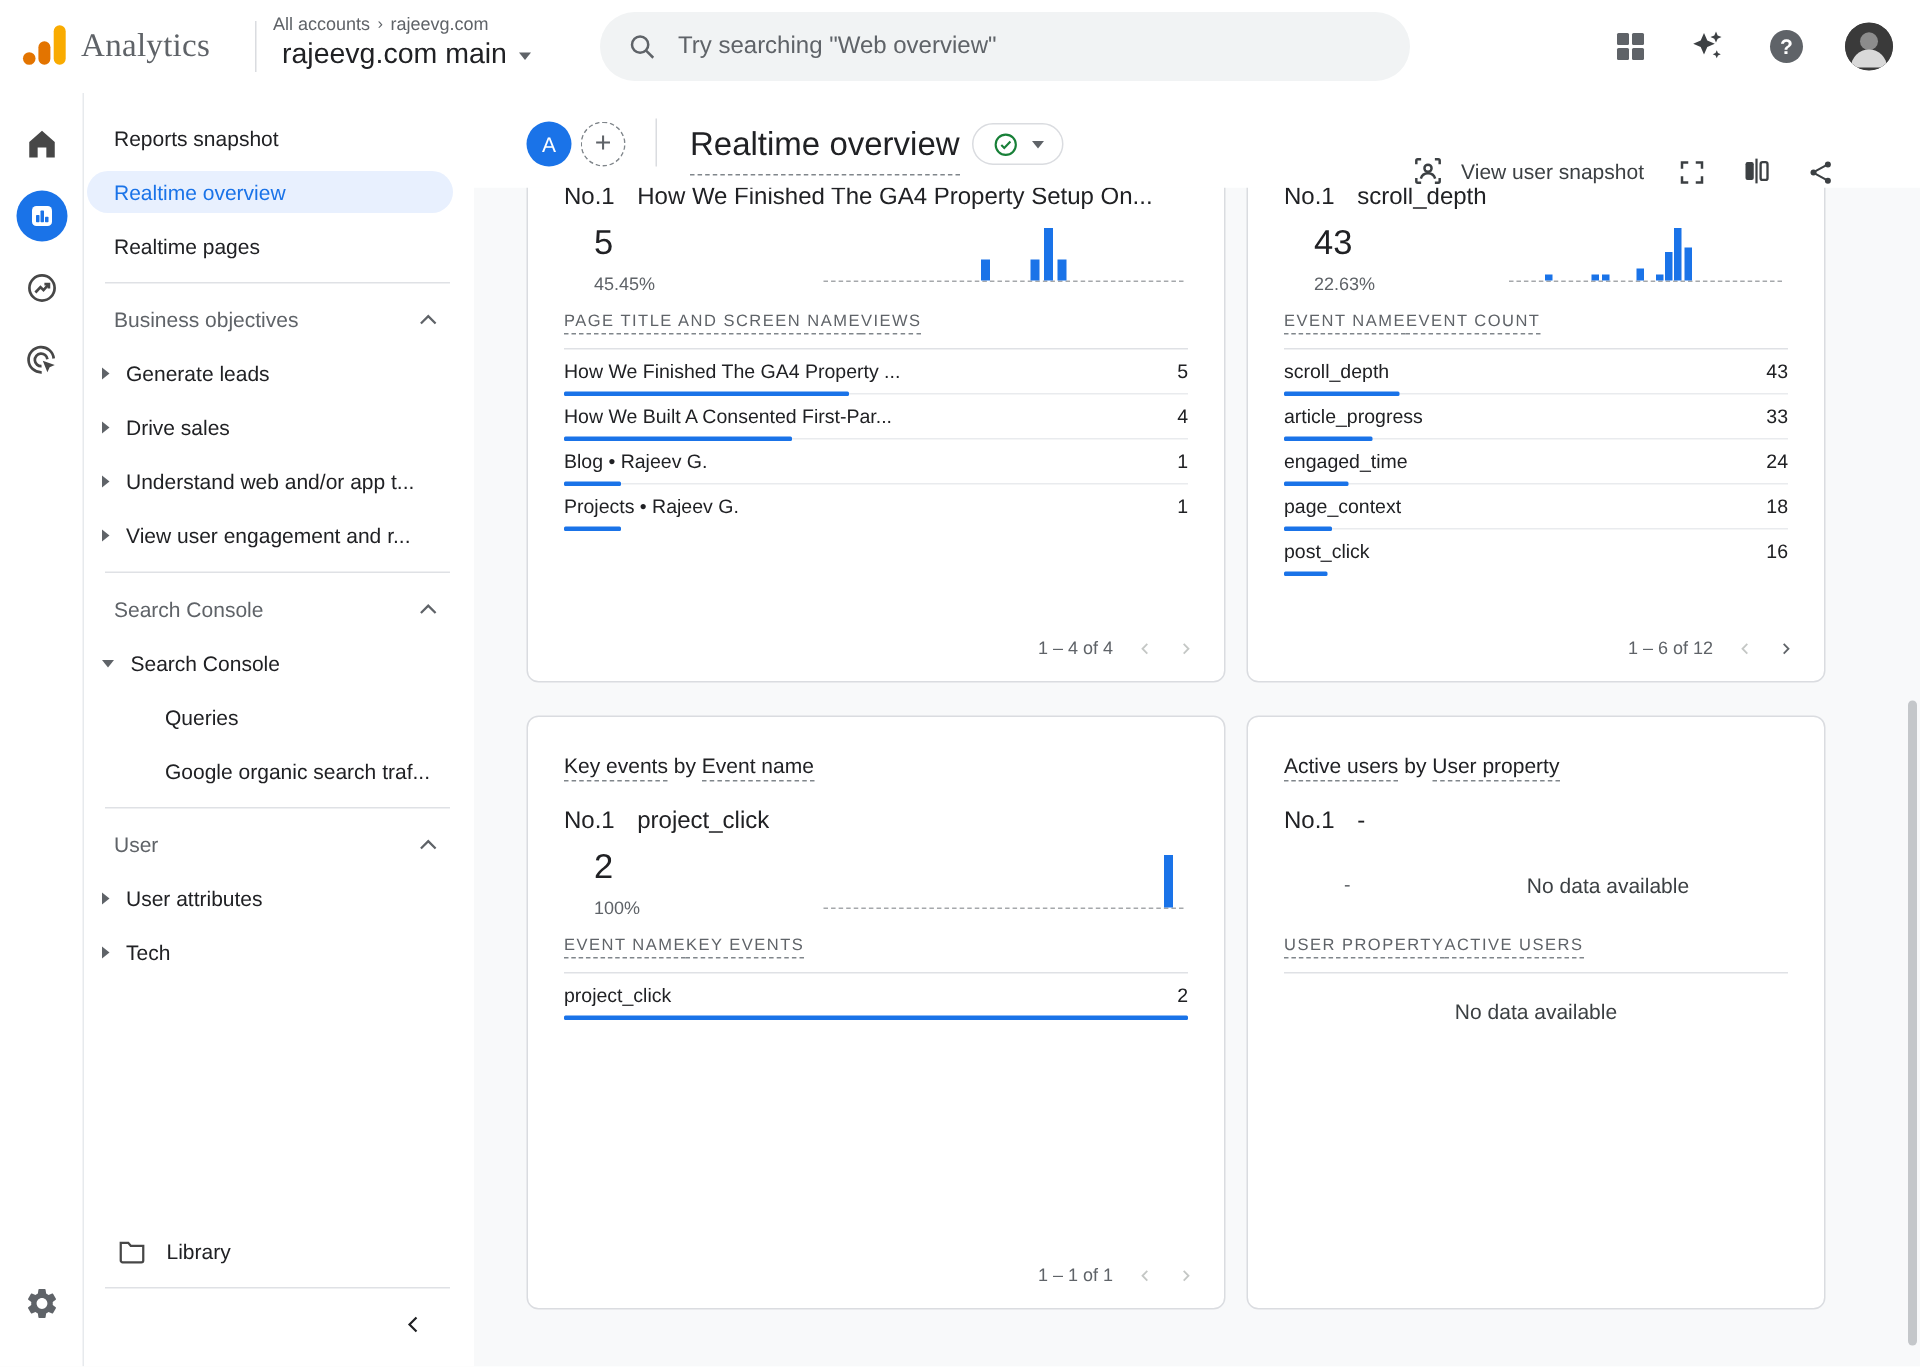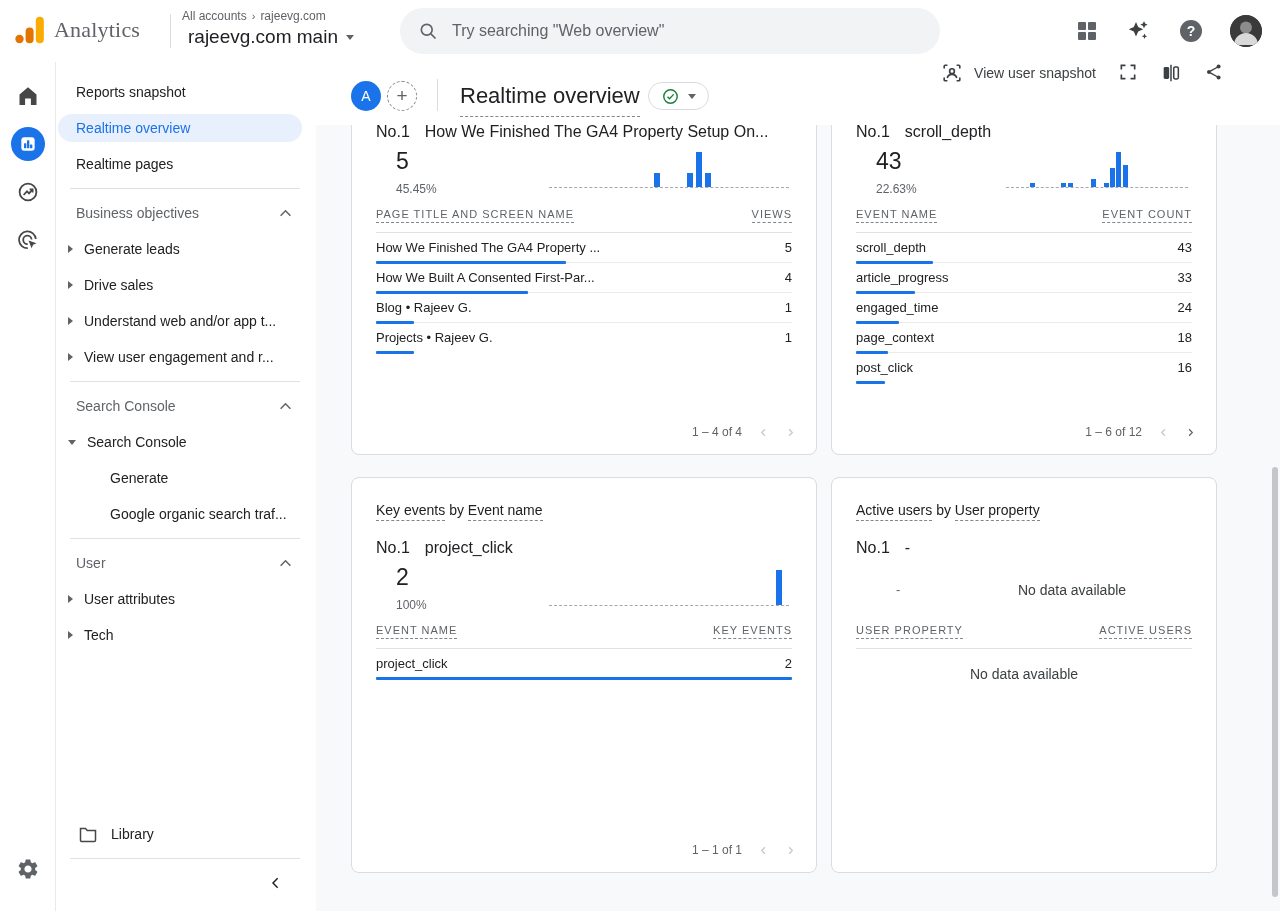--- a/index.html
+++ b/index.html
@@ -45,38 +45,38 @@
   .lib-row { height:36px; display:flex; align-items:center; padding-left:22px; gap:13px; font-size:14px; color:#202124; cursor:pointer; }
   .collapse-row { height:36px; display:flex; align-items:center; justify-content:flex-end; padding-right:32px; cursor:pointer; }
 
   
   .rpt-header { position:absolute; left:316px; top:62px; right:0; height:63px; background:#fff; z-index:2; }
   .a-avatar { position:absolute; left:35px; top:19px; width:30px; height:30px; border-radius:50%; background:#1a73e8; color:#fff; font-size:14px; display:flex; align-items:center; justify-content:center; cursor:pointer; }
   .add-btn { position:absolute; left:71px; top:19px; width:30px; height:30px; border-radius:50%; border:1px dashed #80868b; color:#5f6368; font-size:19px; font-weight:300; display:flex; align-items:center; justify-content:center; cursor:pointer; }
   .hdr-vdiv { position:absolute; left:121px; top:17px; width:1px; height:32px; background:#dadce0; }
   .rpt-title { position:absolute; left:144px; top:21px; font-size:22px; color:#202124; padding-bottom:7px; border-bottom:1px dashed #80868b; cursor:pointer; }
   .status-pill { position:absolute; left:332px; top:20px; width:61px; height:28px; border:1px solid #dadce0; border-radius:15px; display:flex; align-items:center; justify-content:center; gap:9px; cursor:pointer; background:#fff; }
-  .rpt-actions { position:absolute; right:56px; top:0; height:63px; display:flex; align-items:flex-start; gap:22px; }
+  .rpt-actions { position:absolute; right:56px; top:0; height:63px; display:flex; align-items:flex-end; gap:22px; }
   .snap-btn { display:flex; align-items:center; gap:11px; cursor:pointer; }
   .snap-label { font-size:14px; color:#3c4043; }
   .icon-btn { display:flex; align-items:center; justify-content:center; cursor:pointer; }
 
   
   .content { position:absolute; left:316px; top:125px; right:0; bottom:0; background:#f8f9fa; overflow:hidden; z-index:1; }
   .card { position:absolute; background:#fff; border:1px solid #dadce0; border-radius:8px; }
   .card-title { position:absolute; left:24px; top:24px; font-size:14px; color:#202124; }
   .dashed { border-bottom:1px dashed #80868b; padding-bottom:2px; cursor:pointer; }
   .no1 { position:absolute; left:24px; top:61px; font-size:16px; color:#202124; }
   .no1 .no1-value { margin-left:15px; }
   .big { position:absolute; left:44px; top:86px; font-size:23px; color:#202124; }
   .pct { position:absolute; left:44px; top:120px; font-size:12px; color:#5f6368; }
   .spark { position:absolute; top:90px; height:36px; border-bottom:1px dashed #a5a8ab; }
   .sbar { position:absolute; bottom:0; width:6px; background:#1a73e8; }
   .spark.narrow .sbar { width:5px; }
-  .thead { position:absolute; left:24px; right:24px; top:146px; display:flex; justify-content:space-between; font-size:11px; letter-spacing:1px; color:#5f6368; }
+  .thead { position:absolute; left:24px; right:24px; top:146px; display:flex; font-size:11px; letter-spacing:1px; color:#5f6368; }
   .thead-line { position:absolute; left:24px; right:24px; top:170px; border-top:1px solid #dfe1e5; }
   .tbody { position:absolute; left:24px; right:24px; top:171px; }
   .trow { position:relative; height:30px; display:flex; align-items:center; justify-content:space-between; border-bottom:1px solid #e9ebee; font-size:13px; color:#202124; }
   .trow:last-child { border-bottom-color:transparent; }
   .tbar { position:absolute; left:0; bottom:-2px; height:3px; background:#1a73e8; border-radius:1px; }
   .pager { position:absolute; right:20px; bottom:15px; display:flex; align-items:center; gap:16px; font-size:12px; color:#5f6368; }
   .pg { color:#c4c7c5; display:flex; cursor:default; }
   .pg.on { color:#5f6368; cursor:pointer; }
   .nodata-chart { position:absolute; left:120px; right:24px; top:104px; text-align:center; font-size:14px; color:#3c4043; }
   .dash-val { position:absolute; left:64px; top:104px; font-size:13px; color:#5f6368; }
@@ -215,21 +215,21 @@
     <div class="nav-section-header">
       <span>Search Console</span>
       <svg width="13" height="8" viewBox="0 0 14 9" fill="none" stroke="#5f6368" stroke-width="1.7">
           <path d="M1.5 7.5 L7 2 L12.5 7.5"></path>
         </svg>
     </div>
     <div class="nav-sub">
         <span class="tri-d"></span>
         <span class="lbl">Search Console</span>
       </div>
-    <div class="nav-sub2">Generate</div>
+    <div class="nav-sub2">Queries</div>
     <div class="nav-sub2">Google organic search traf...</div>
     <div class="nav-divider"></div>
 
     <div class="nav-section-header">
       <span>User</span>
       <svg width="13" height="8" viewBox="0 0 14 9" fill="none" stroke="#5f6368" stroke-width="1.7">
           <path d="M1.5 7.5 L7 2 L12.5 7.5"></path>
         </svg>
     </div>
     <div class="nav-sub">

